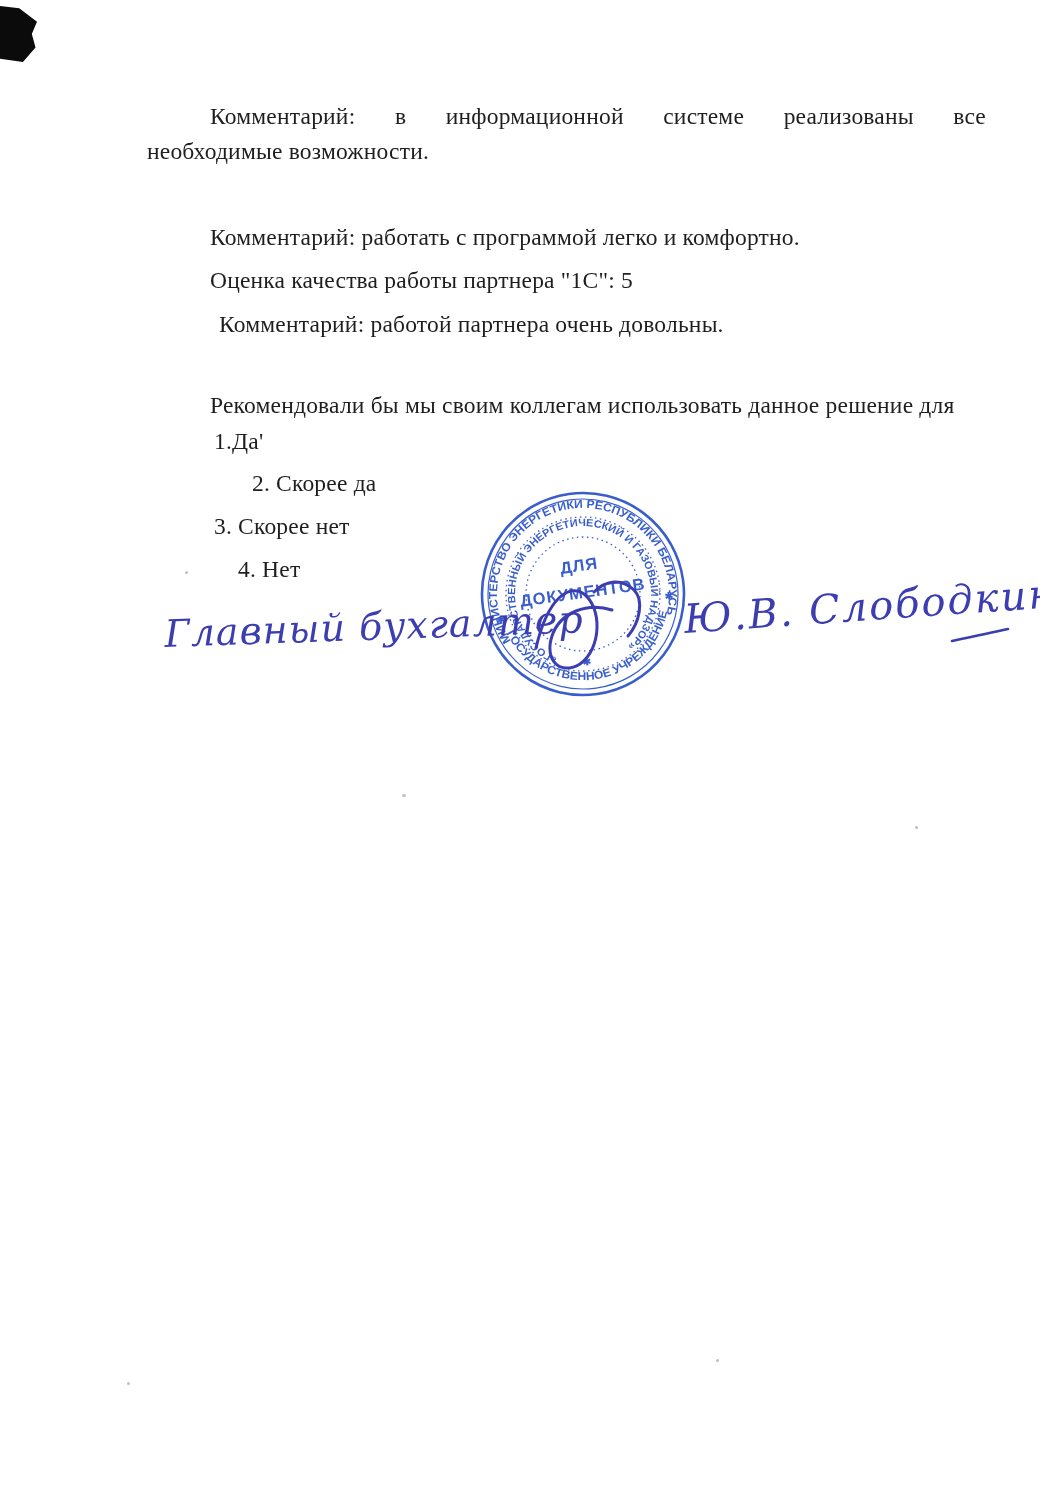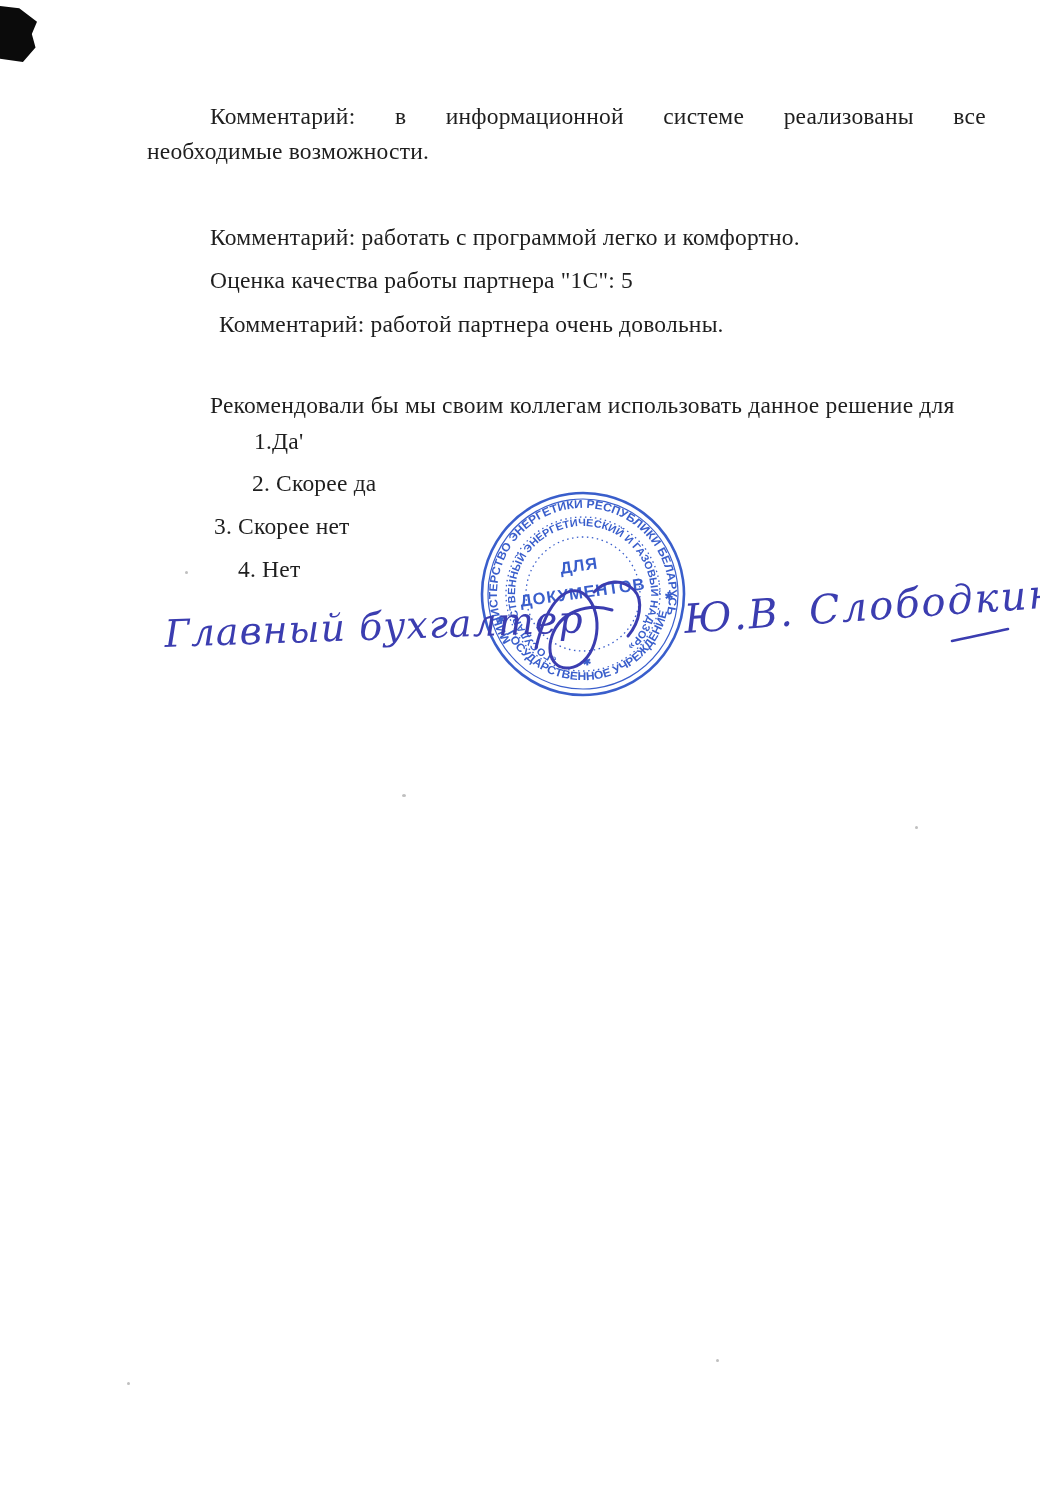--- a/index.html
+++ b/index.html
@@ -65,21 +65,21 @@
 
 
   <div class="tline" style="left:210px;top:223px;">Комментарий: работать с программой легко и комфортно.</div>
 
   <div class="tline" style="left:210px;top:266px;">Оценка качества работы партнера "1С": 5</div>
 
   <div class="tline" style="left:210px;top:310px;margin-left:9px;">Комментарий: работой партнера очень довольны.</div>
 
   <div class="tline" style="left:210px;top:351px;margin-top:40px;">Рекомендовали бы мы своим коллегам использовать данное решение для</div>
 
-  <div class="tline" style="left:214px;top:427px;margin-left:40px;">1.Да'</div>
+  <div class="tline" style="left:214px;top:427px;">1.Да'</div>
   <div class="tline" style="left:214px;top:469px;margin-left:38px;">2. Скорее да</div>
   <div class="tline" style="left:214px;top:512px;">3. Скорее нет</div>
   <div class="tline" style="left:214px;top:555px;margin-left:24px;">4. Нет</div>
 
   <svg id="stamp-svg" width="240" height="240" viewBox="0 0 240 240">
     <g transform="rotate(-8 120 120)">
       <circle cx="120" cy="120" r="101" fill="none" stroke="var(--stamp,#2b52c8)" stroke-width="2.6"></circle>
       <circle cx="120" cy="120" r="95" fill="none" stroke="var(--stamp,#2b52c8)" stroke-width="1.2"></circle>
       <circle cx="120" cy="120" r="77" fill="none" stroke="var(--stamp,#2b52c8)" stroke-width="1.3" stroke-dasharray="1.5 3.5"></circle>
       <circle cx="120" cy="120" r="57" fill="none" stroke="var(--stamp,#2b52c8)" stroke-width="1.3" stroke-dasharray="1.5 3.5"></circle>

